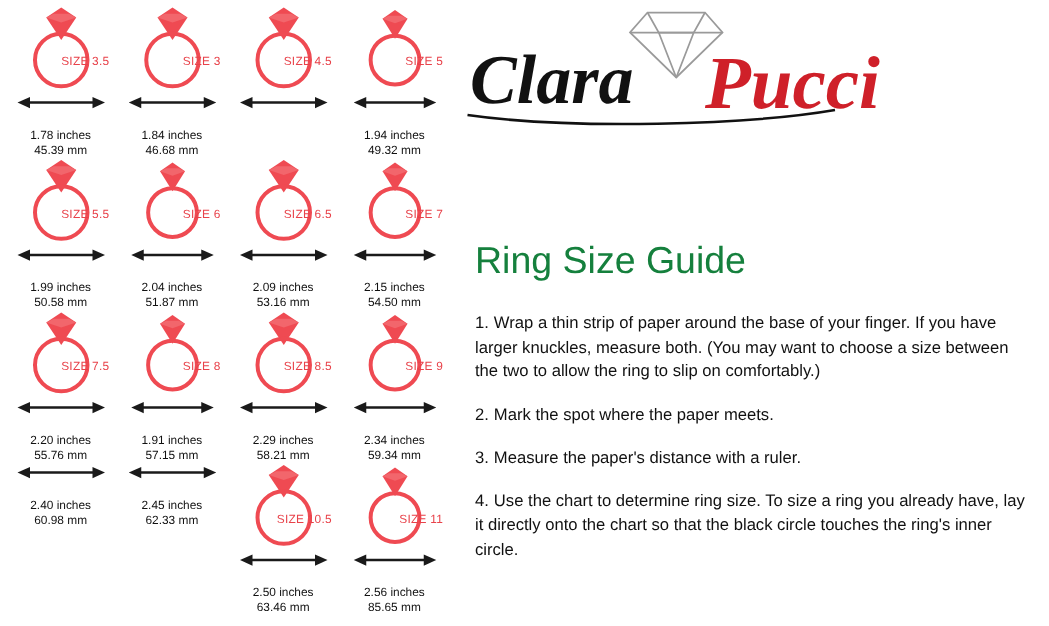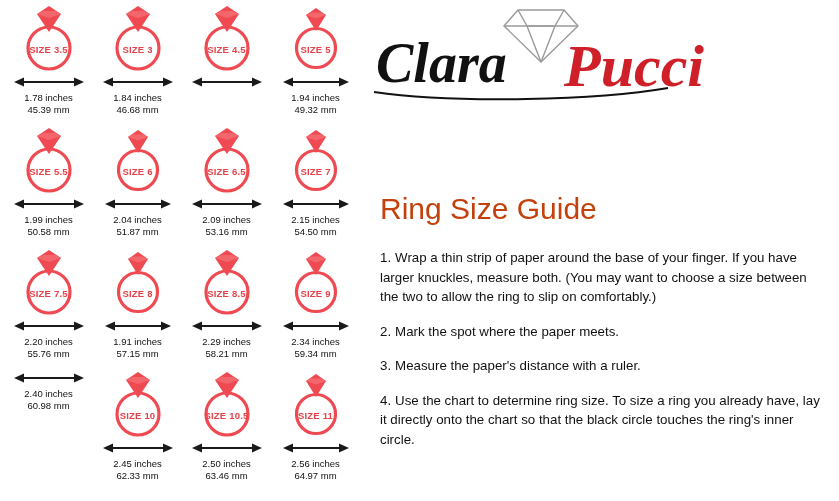--- a/index.html
+++ b/index.html
@@ -47,38 +47,37 @@
     margin: 0 auto;
   }
   .ring-art svg {
     display: block;
   }
   .size-label {
     position: absolute;
     left: 0;
     right: 0;
     top: 40px;
-    text-align: center;
+    text-align: right;
     font-size: 9.5px;
     color: #e8424a;
     font-family: "Liberation Sans", sans-serif;
     letter-spacing: .2px;
-    font-weight: bold;
   }
   .arrow-wrap {
     width: 78px;
     height: 14px;
     margin: 1px auto 0;
   }
   .measure {
     text-align: center;
     font-size: 9.5px;
     line-height: 11.5px;
     color: #111;
-    margin-top: 3px;
+    margin-top: 14px;
     font-family: "Liberation Sans", sans-serif;
   }
 
   
   .right {
     position: absolute;
     left: 362px;
     top: 0;
     width: 477px;
     height: 501px;
@@ -90,21 +89,21 @@
     width: 420px;
     height: 100px;
   }
   .logo svg { display:block; }
 
   .guide-title {
     position: absolute;
     left: 18px;
     top: 192px;
     font-size: 30px;
-    color: #c2410c;
+    color: #15803d;
     font-family: "Liberation Sans", sans-serif;
   }
   .steps {
     position: absolute;
     left: 18px;
     top: 248px;
     width: 442px;
   }
   .step {
     font-size: 13.3px;
@@ -428,30 +427,20 @@
             <path d="M74 7 L64 2.5 L64 11.5 Z" fill="#1a1a1a"></path>
           </svg>
         </div>
         <div class="measure">
           <div>2.40 inches</div>
           <div>60.98 mm</div>
         </div>
       </div>
 
       <div class="ring-cell">
-        <div class="ring-art">
-          <svg width="78" height="70" viewBox="0 0 78 70">
-            <g fill="#ef4a52">
-              <path d="M39 2 L27 10 L39 28 L51 10 Z"></path>
-              <path d="M27 10 L39 14 L51 10 L45 7 L33 7 Z" fill="#f2666c"></path>
-            </g>
-            <circle cx="39" cy="44" r="21" fill="none" stroke="#ef4a52" stroke-width="3.2"></circle>
-          </svg>
-          <div class="size-label">SIZE 10</div>
-        </div>
         <div class="arrow-wrap">
           <svg width="78" height="14" viewBox="0 0 78 14">
             <line x1="12" y1="7" x2="66" y2="7" stroke="#1a1a1a" stroke-width="2"></line>
             <path d="M4 7 L14 2.5 L14 11.5 Z" fill="#1a1a1a"></path>
             <path d="M74 7 L64 2.5 L64 11.5 Z" fill="#1a1a1a"></path>
           </svg>
         </div>
         <div class="measure">
           <div>2.45 inches</div>
           <div>62.33 mm</div>
@@ -495,21 +484,21 @@
         </div>
         <div class="arrow-wrap">
           <svg width="78" height="14" viewBox="0 0 78 14">
             <line x1="14" y1="7" x2="64" y2="7" stroke="#1a1a1a" stroke-width="2"></line>
             <path d="M6 7 L16 2.5 L16 11.5 Z" fill="#1a1a1a"></path>
             <path d="M72 7 L62 2.5 L62 11.5 Z" fill="#1a1a1a"></path>
           </svg>
         </div>
         <div class="measure">
           <div>2.56 inches</div>
-          <div>64.97 mm</div>
+          <div>85.65 mm</div>
         </div>
       </div>
 
     </div>
 
   </div>
 
   <div class="right">
 
     <div class="logo">

